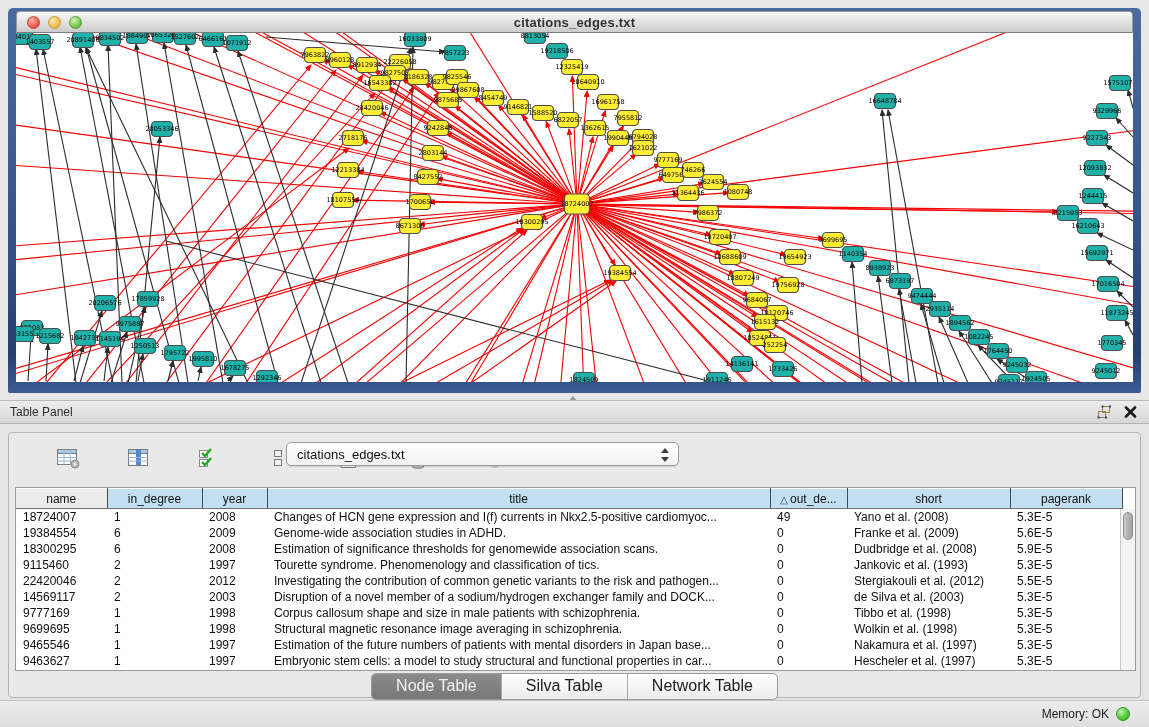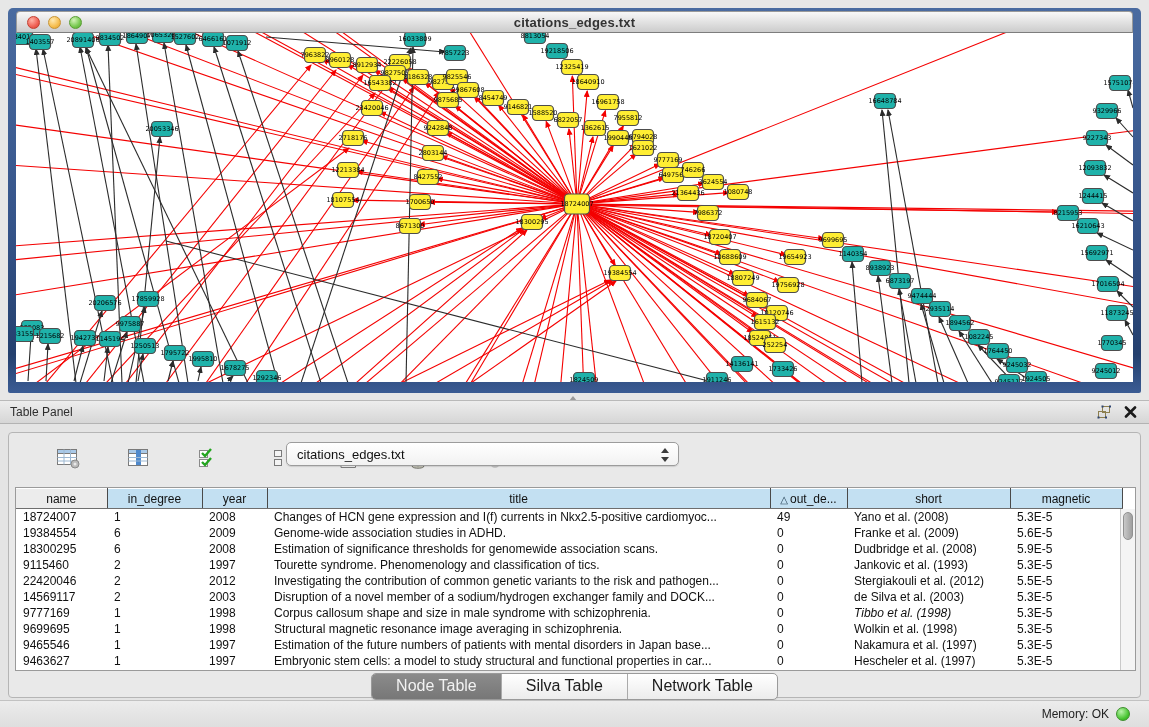--- a/index.html
+++ b/index.html
@@ -743,21 +743,21 @@
     <div class="table-wrap">
       <table class="grid">
         <thead id="tbl-head">
             <tr>
               <th class="gray" style="width: 91px;">name</th>
               <th style="width: 95px;">in_degree</th>
               <th style="width: 65px;">year</th>
               <th style="width: 503px;">title</th>
               <th style="width: 77px;"><span class="sort-tri">△</span>out_de...</th>
               <th style="width: 163px;">short</th>
-              <th style="width: 112px;">magnetic</th>
+              <th style="width: 112px;">pagerank</th>
             </tr>
           </thead>
         <tbody id="tbl-body">
             <tr>
               <td style="width: 91px;">18724007</td>
               <td style="width: 95px;">1</td>
               <td style="width: 65px;">2008</td>
               <td style="width: 503px;">Changes of HCN gene expression and I(f) currents in Nkx2.5-positive cardiomyoc...</td>
               <td style="width: 77px;">49</td>
               <td style="width: 163px;">Yano et al. (2008)</td>
@@ -805,23 +805,23 @@
               <td style="width: 65px;">2003</td>
               <td style="width: 503px;">Disruption of a novel member of a sodium/hydrogen exchanger family and DOCK...</td>
               <td style="width: 77px;">0</td>
               <td style="width: 163px;">de Silva et al. (2003)</td>
               <td style="width: 112px;">5.3E-5</td>
             </tr>
             <tr>
               <td style="width: 91px;">9777169</td>
               <td style="width: 95px;">1</td>
               <td style="width: 65px;">1998</td>
-              <td style="width: 503px;">Corpus callosum shape and size in male syndrome with schizophrenia.</td>
+              <td style="width: 503px;">Corpus callosum shape and size in male patients with schizophrenia.</td>
               <td style="width: 77px;">0</td>
-              <td style="width: 163px; font-style: italic;">Tibbo et al. (1998)</td>
+              <td style="width: 163px;">Tibbo et al. (1998)</td>
               <td style="width: 112px;">5.3E-5</td>
             </tr>
             <tr>
               <td style="width: 91px;">9699695</td>
               <td style="width: 95px;">1</td>
               <td style="width: 65px;">1998</td>
               <td style="width: 503px;">Structural magnetic resonance image averaging in schizophrenia.</td>
               <td style="width: 77px;">0</td>
               <td style="width: 163px;">Wolkin et al. (1998)</td>
               <td style="width: 112px;">5.3E-5</td>

